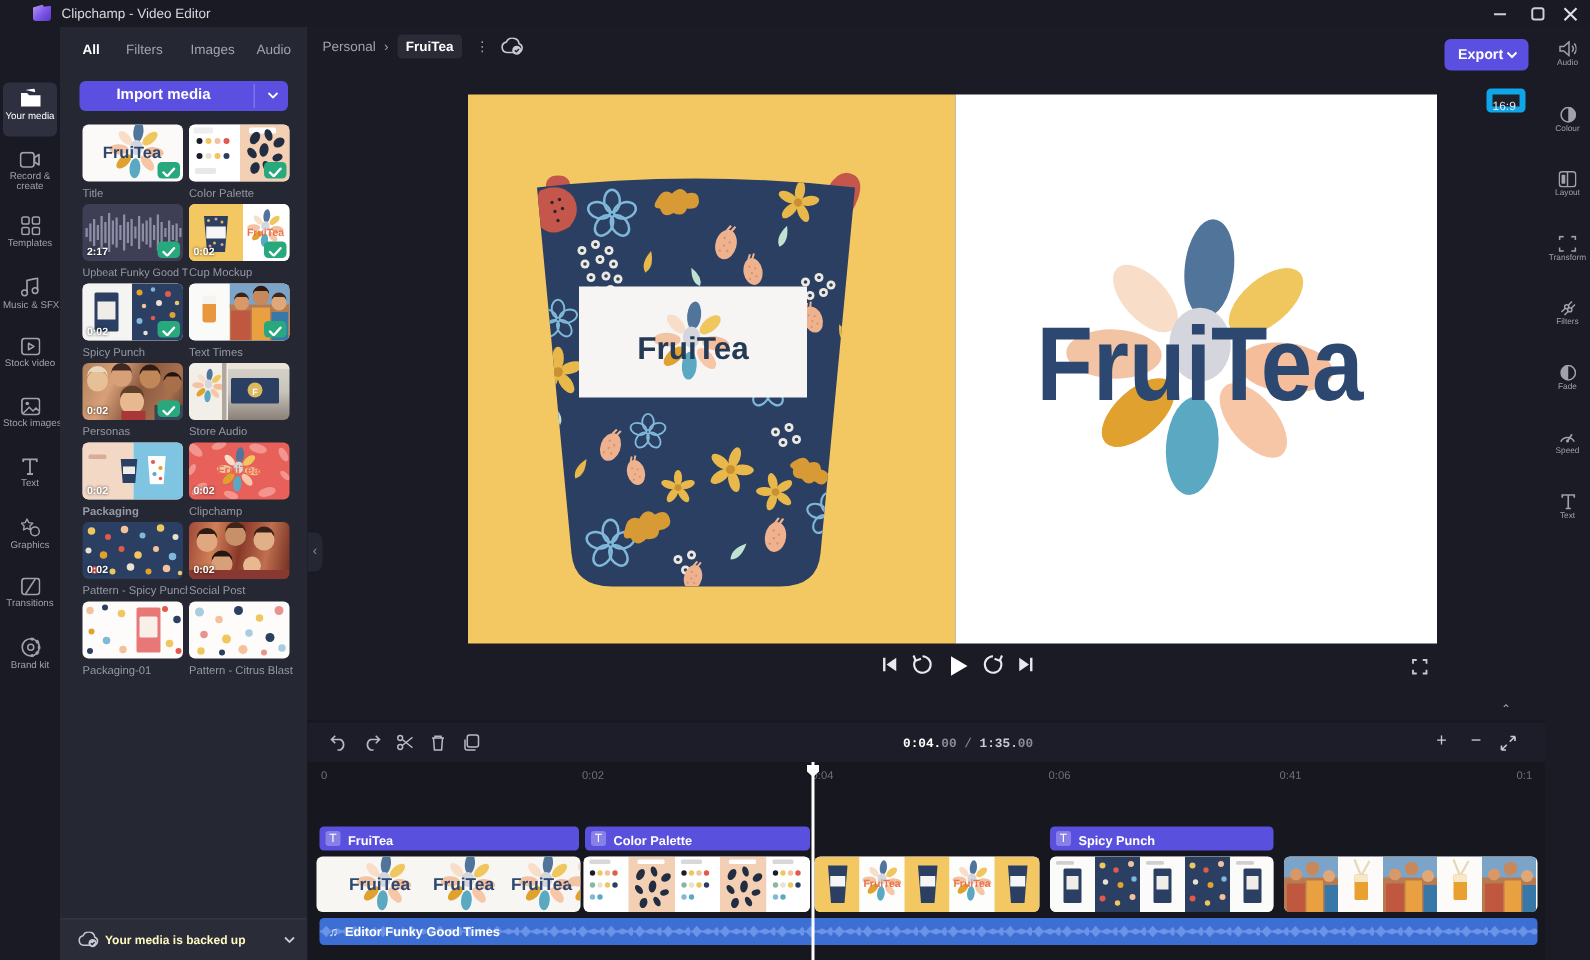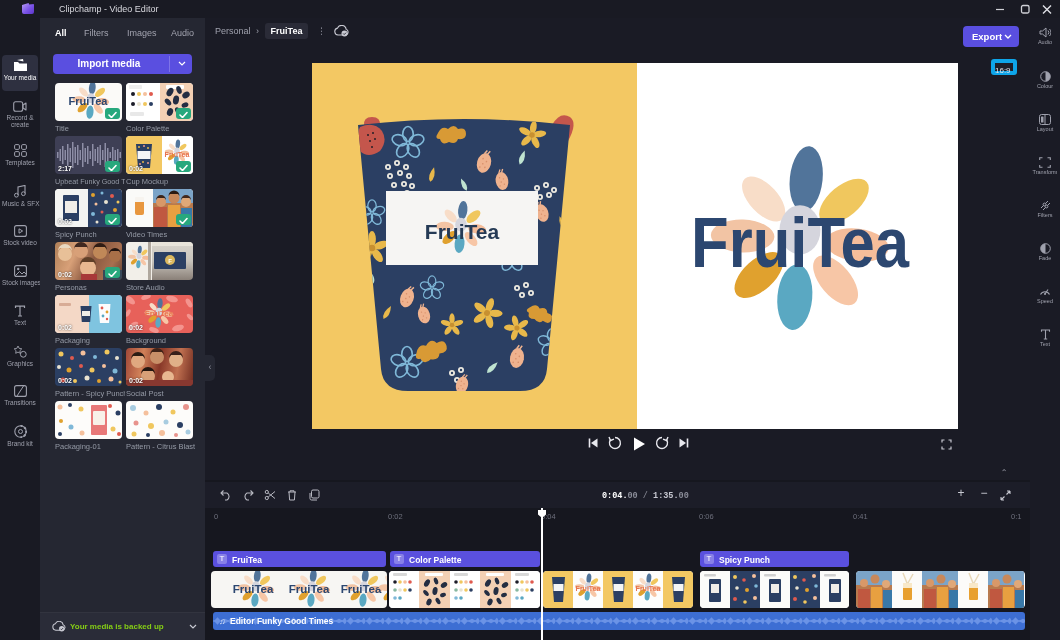--- a/index.html
+++ b/index.html
@@ -3,21 +3,21 @@
 <meta charset="utf-8">
 <style>
 * { margin:0; padding:0; box-sizing:border-box; }
 html,body { width:1060px; height:640px; overflow:hidden; background:#1a1b25; font-family:"Liberation Sans", sans-serif; }
 #app { position:absolute; top:0; left:0; width:1060px; height:640px; }
 .abs { position:absolute; }
 
 
 #titlebar { position:absolute; top:0; left:0; width:1060px; height:18px; background:#191a23; }
 #titlebar .tlogo { position:absolute; left:22px; top:3px; width:12px; height:11px; border-radius:2px; background:linear-gradient(135deg,#b79cf2 0%,#7b54e8 55%,#5b35c9 100%); clip-path:polygon(0 18%, 55% 0, 60% 14%, 100% 8%, 100% 100%, 0 100%); }
-#titlebar .ttext { position:absolute; left:59px; top:4px; font-size:9px; color:#d8d8de; }
+#titlebar .ttext { position:absolute; left:41px; top:4px; font-size:9px; color:#d8d8de; }
 
 
 #leftrail { position:absolute; top:18px; left:0; width:40px; height:622px; background:#191a23; }
 #leftrail .item { position:absolute; left:2px; width:36px; text-align:center; color:#9fa1ad; }
 #leftrail .item .lbl { font-size:6.5px; line-height:7px; display:block; margin-top:2px; white-space:nowrap; }
 #leftrail .sel { background:#2e3040; border-radius:4px; color:#fff; }
 #leftrail svg { display:block; margin:0 auto; }
 
 
 #mediapanel { position:absolute; top:18px; left:40px; width:165px; height:622px; background:#252732; }
@@ -27,21 +27,21 @@
 #importbtn { position:absolute; top:36px; left:53px; width:139px; height:20px; background:#5a4fe0; border-radius:4px; color:#fff; }
 #importbtn .txt { position:absolute; left:0; width:112px; text-align:center; top:5px; font-size:10px; font-weight:bold; }
 #importbtn .sep { position:absolute; right:22px; top:3px; width:1px; height:16px; background:#7e74e8; }
 
 .thumb { position:absolute; width:67px; height:38px; border-radius:4px; overflow:hidden; background:#fff; }
 .tlabel { position:absolute; font-size:7.5px; color:#959aa6; white-space:nowrap; overflow:hidden; width:70px; }
 .check { position:absolute; right:2px; bottom:2px; width:15px; height:11px; background:#27a87d; border-radius:3px; }
 .check svg { display:block; margin:1.5px auto 0; }
 .dur { position:absolute; left:3px; bottom:2px; color:#fff; font-size:7px; font-weight:bold; text-shadow:0 0 2px rgba(0,0,0,.8); }
 
-#backedup { position:absolute; left:0; bottom:0; width:165px; height:28px; background:#2a2c38; border-top:1px solid #32343f; color:#84cc16; }
+#backedup { position:absolute; left:0; bottom:0; width:165px; height:28px; background:#2a2c38; border-top:1px solid #32343f; color:#fef9c3; }
 
 
 #main { position:absolute; top:18px; left:205px; width:825px; height:622px; background:#1a1b25; }
 #crumb { position:absolute; top:7px; left:10px; height:18px; color:#9fa1ad; font-size:9px; }
 
 
 #rightrail { position:absolute; top:18px; left:1030px; width:30px; height:462px; background:#1a1b25; }
 #rightrail .item { position:absolute; left:0; width:30px; text-align:center; color:#9fa1ad; }
 #rightrail .item .lbl { display:block; font-size:5.5px; margin-top:1px; }
 #rightrail svg { display:block; margin:0 auto; }
@@ -354,21 +354,21 @@
           <rect x="1" y="18" width="13" height="20" fill="#c05840"></rect>
             <rect x="15" y="16" width="12" height="22" fill="#e8a040"></rect>
             <rect x="28" y="19" width="11" height="19" fill="#3878a8"></rect>
         </svg>
         <div class="check">
             <svg width="11" height="8" viewBox="0 0 11 8">
               <use href="#checkmark"></use>
             </svg>
           </div>
       </div>
-      <div class="tlabel" style="left:86px; top:212px;">Video Times</div>
+      <div class="tlabel" style="left:86px; top:212px;">Text Times</div>
 
       <div class="thumb" style="left:15px; top:224px; background:linear-gradient(115deg,#b08058 0%,#d8a078 30%,#8a5840 55%,#a87050 80%,#604030 100%);">
         <svg width="67" height="38">
           <circle cx="10" cy="12" r="7" fill="#e8c098"></circle>
             <path d="M3 9 a7 7 0 0 1 14 0 l-2 -3 h-10z" fill="#e8d8c0"></path>
           <circle cx="26" cy="9" r="7" fill="#d8a078"></circle>
             <path d="M19 7 a7 7 0 0 1 14 0 l-1 -2 h-12z" fill="#402820"></path>
           <circle cx="45" cy="10" r="7" fill="#c08858"></circle>
             <path d="M38 8 a7 7 0 0 1 14 0 l-2 -3 h-10z" fill="#301c14"></path>
           <circle cx="60" cy="14" r="6" fill="#a87048"></circle>
@@ -409,40 +409,40 @@
         <div class="abs" style="left:27px;top:16px;width:8px;height:5px;background:#f0ede8;"></div>
         <div class="abs" style="left:43px;top:9px;width:13px;height:19px;background:#fdfdfd;clip-path:polygon(4% 0,96% 0,85% 100%,15% 100%);"></div>
         <svg class="abs" style="left:43px;top:9px;" width="13" height="19">
             <circle cx="4" cy="4" r="1.4" fill="#e05a4e"></circle>
             <circle cx="9" cy="8" r="1.4" fill="#e0a12e"></circle>
             <circle cx="5" cy="12" r="1.4" fill="#5aa8c2"></circle>
             <circle cx="9" cy="15" r="1.2" fill="#e05a4e"></circle>
           </svg>
         <div class="dur">0:02</div>
       </div>
-      <div class="tlabel" style="left:15px; top:318px;">Packaging</div>
+      <div class="tlabel" style="left:15px; top:318px;font-weight:bold;">Packaging</div>
       <div class="thumb" style="left:86px; top:277px; background:#e7615a;">
         <svg width="67" height="38">
           <g fill="#f4948e">
               <ellipse cx="4" cy="5" rx="6" ry="3" transform="rotate(40 4 5)"></ellipse>
               <ellipse cx="20" cy="2" rx="5" ry="2.5" transform="rotate(-20 20 2)"></ellipse>
               <ellipse cx="46" cy="4" rx="6" ry="3" transform="rotate(15 46 4)"></ellipse>
               <ellipse cx="63" cy="8" rx="5" ry="2.5" transform="rotate(60 63 8)"></ellipse>
               <ellipse cx="7" cy="31" rx="6" ry="3" transform="rotate(-35 7 31)"></ellipse>
               <ellipse cx="28" cy="35" rx="5" ry="2.5" transform="rotate(20 28 35)"></ellipse>
               <ellipse cx="52" cy="33" rx="6" ry="3" transform="rotate(-15 52 33)"></ellipse>
               <ellipse cx="64" cy="22" rx="4" ry="2" transform="rotate(45 64 22)"></ellipse>
               <ellipse cx="2" cy="18" rx="4" ry="2" transform="rotate(-60 2 18)"></ellipse>
             </g>
           <use href="#flower" transform="translate(33,18) scale(0.33)"></use>
           <text x="33" y="21" font-size="8" font-weight="bold" fill="#e8734d" text-anchor="middle">FruiTea</text>
         </svg>
         <div class="dur">0:02</div>
       </div>
-      <div class="tlabel" style="left:86px; top:318px;">Background</div>
+      <div class="tlabel" style="left:86px; top:318px;">Clipchamp</div>
 
       <div class="thumb" style="left:15px; top:330px; background:#2b3f63;">
         <svg width="67" height="38">
           <g>
               <circle cx="6" cy="6" r="2.5" fill="#f0c75e"></circle>
               <circle cx="17" cy="10" r="2" fill="#e05a4e"></circle>
               <circle cx="28" cy="5" r="2.5" fill="#f5c09c"></circle>
               <circle cx="40" cy="9" r="2" fill="#7fb8d8"></circle>
               <circle cx="52" cy="4" r="2.5" fill="#f0c75e"></circle>
               <circle cx="62" cy="10" r="2" fill="#e8e2d0"></circle>

